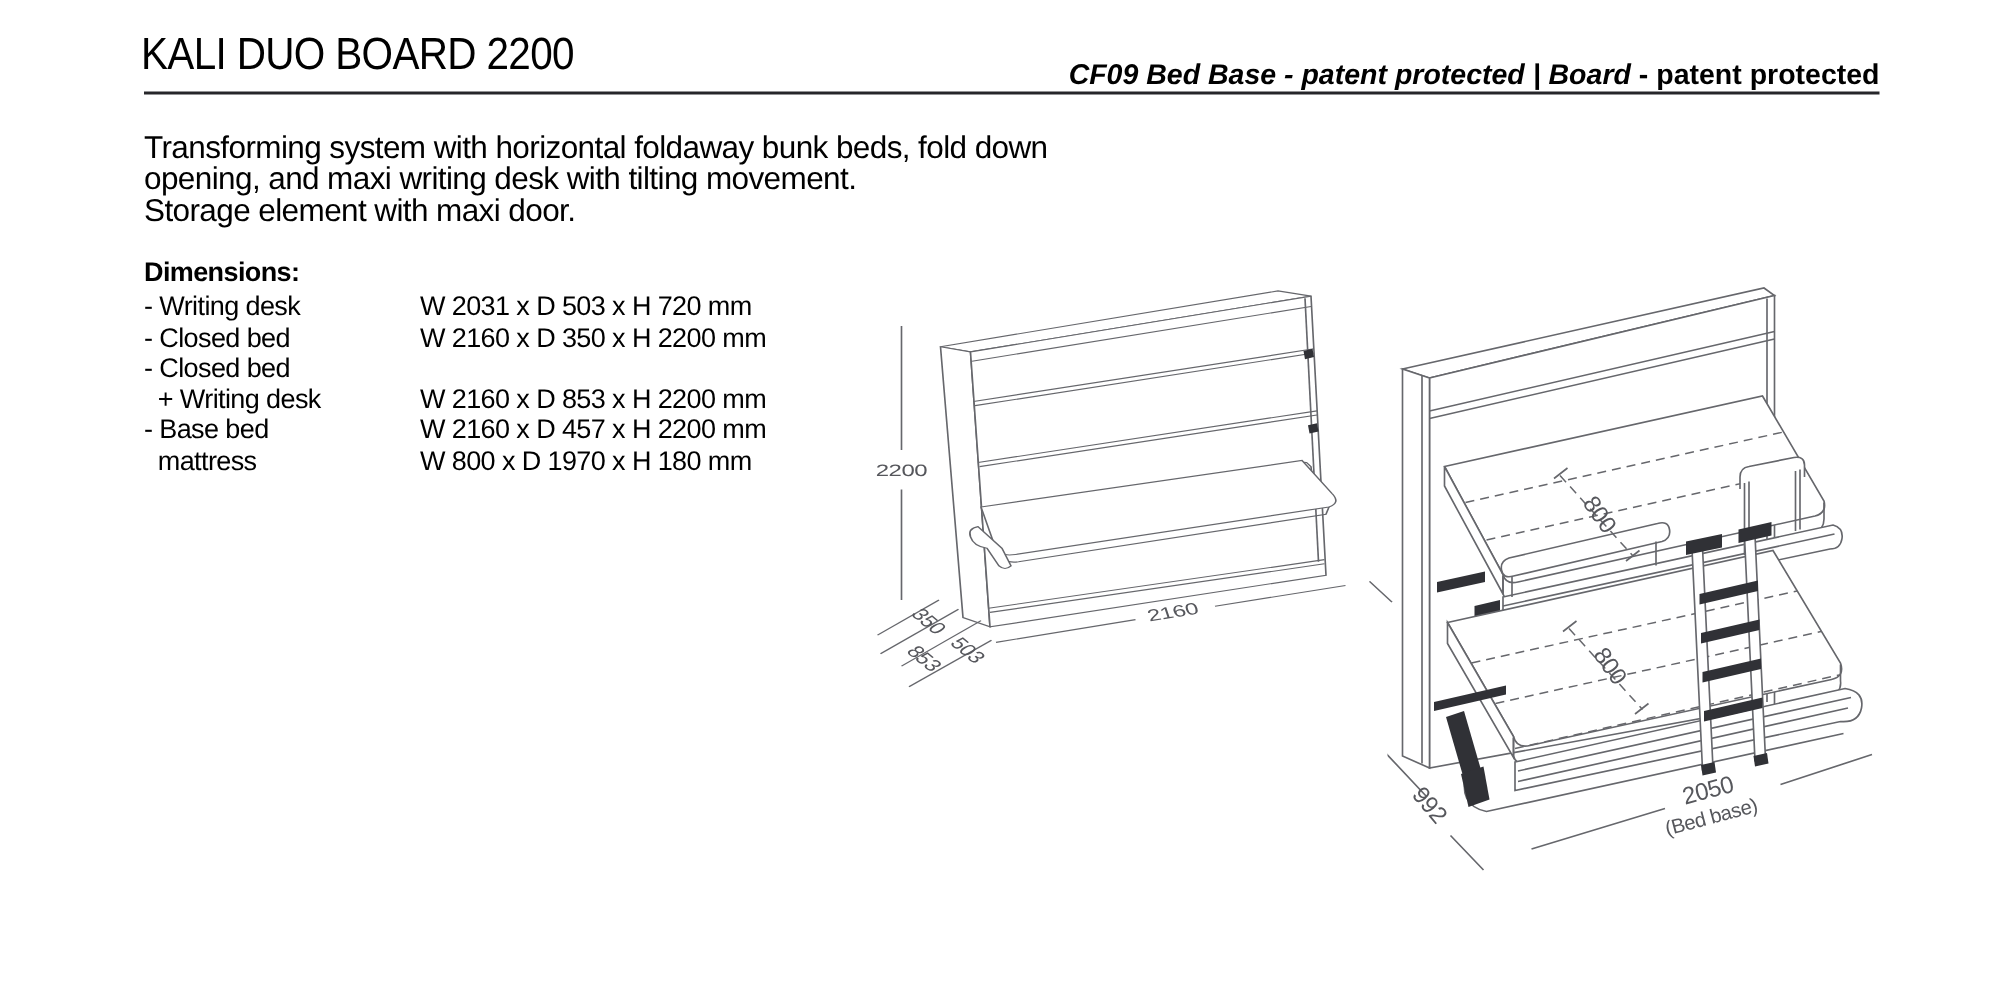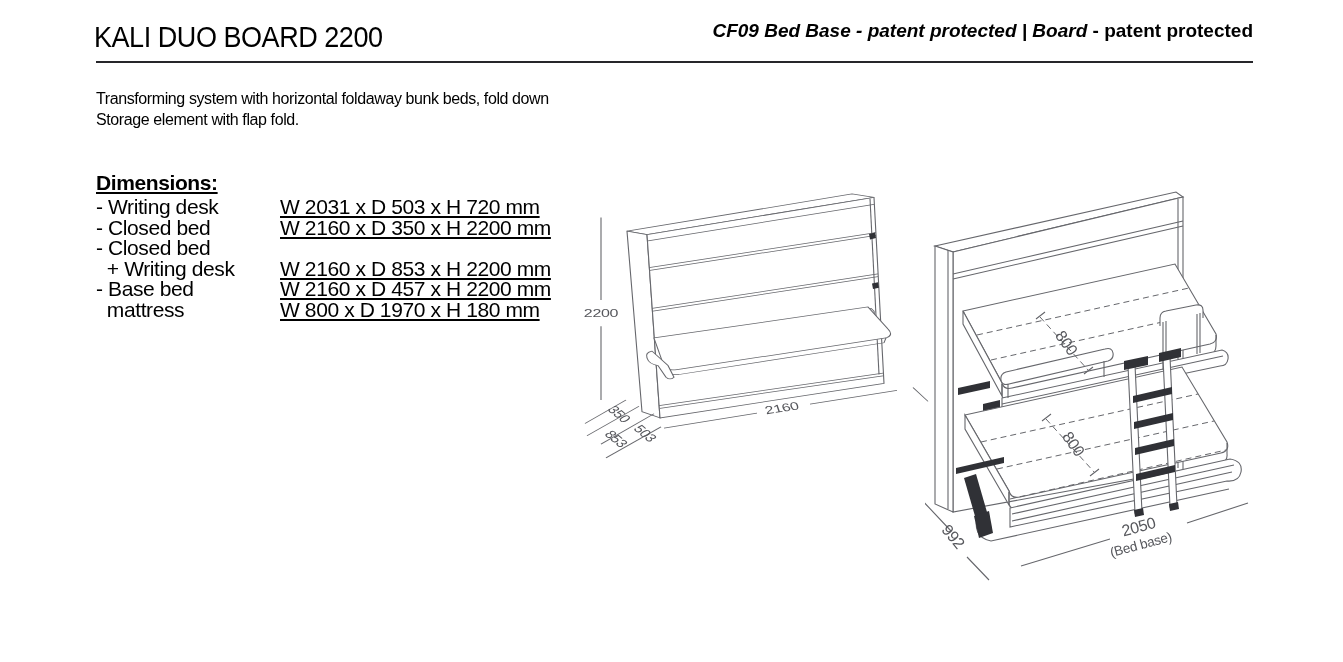--- a/index.html
+++ b/index.html
@@ -1,27 +1,27 @@
 <!DOCTYPE html>
 <html><head>
 <meta charset="utf-8">
 <style>
   html,body{margin:0;padding:0;background:#ffffff;}
   #page{position:relative;width:1343px;height:662px;background:#ffffff;overflow:hidden;
         font-family:"Liberation Sans",sans-serif;color:#000000;}
   
   #title{position:absolute;left:94px;top:20px;font-size:30px;font-weight:400;
          letter-spacing:-0.5px;transform:scaleX(0.9);transform-origin:left top;white-space:nowrap;}
-  #patent{position:absolute;right:90px;top:20px;font-size:19px;font-weight:bold;white-space:nowrap;}
+  #patent{position:absolute;right:90px;top:40px;font-size:19px;font-weight:bold;white-space:nowrap;}
   #patent .it{font-style:italic;}
   #rule{position:absolute;left:96px;top:61px;width:1157px;height:2px;background:#26262a;}
   
-  #desc{position:absolute;left:96px;top:88px;font-size:16px;line-height:21px;letter-spacing:-0.4px;}
+  #desc{position:absolute;left:96px;top:88px;font-size:21px;line-height:21px;letter-spacing:-0.4px;}
   
-  #dims{position:absolute;left:96px;top:171px;font-size:21px;letter-spacing:-0.4px;text-decoration:underline;}
+  #dims{position:absolute;left:96px;top:171px;font-size:18px;letter-spacing:-0.4px;}
   #dims .hd{font-weight:bold;margin-bottom:2px;}
   .dimrow{line-height:20.6px;white-space:pre;}
   .dimrow .lbl{display:inline-block;width:184px;white-space:pre;}
   
   #closed-svg{position:absolute;left:560px;top:185px;}
   #open-svg{position:absolute;left:925px;top:185px;}
   svg text{font-family:"Liberation Sans",sans-serif;font-size:16px;fill:#56575c;letter-spacing:-0.3px;}
   svg .small{font-size:13.5px;}
   .ln{stroke:#66676c;stroke-width:1.1;fill:none;}
   .wh{stroke:#66676c;stroke-width:1.1;fill:#ffffff;}
@@ -32,21 +32,22 @@
 <body>
 
 <div id="page">
 
   <div id="title">KALI DUO BOARD 2200</div>
   <div id="patent"><span class="it">CF09 Bed Base - patent protected | Board </span><span>- patent protected</span></div>
   <div id="rule"></div>
 
   <div id="desc">
     <div>Transforming system with horizontal foldaway bunk beds, fold down</div>
-    <div>Storage element with flap fold.</div>
+    <div>opening, and maxi writing desk with tilting movement.</div>
+    <div>Storage element with maxi door.</div>
   </div>
 
   <div id="dims">
     <div class="hd">Dimensions:</div>
     <div class="dimrow"><span class="lbl">- Writing desk</span><span>W 2031 x D 503 x H 720 mm</span></div>
     <div class="dimrow"><span class="lbl">- Closed bed</span><span>W 2160 x D 350 x H 2200 mm</span></div>
     <div class="dimrow"><span class="lbl">- Closed bed</span><span></span></div>
     <div class="dimrow"><span class="lbl">  + Writing desk</span><span>W 2160 x D 853 x H 2200 mm</span></div>
     <div class="dimrow"><span class="lbl">- Base bed</span><span>W 2160 x D 457 x H 2200 mm</span></div>
     <div class="dimrow"><span class="lbl">  mattress</span><span>W 800 x D 1970 x H 180 mm</span></div>

